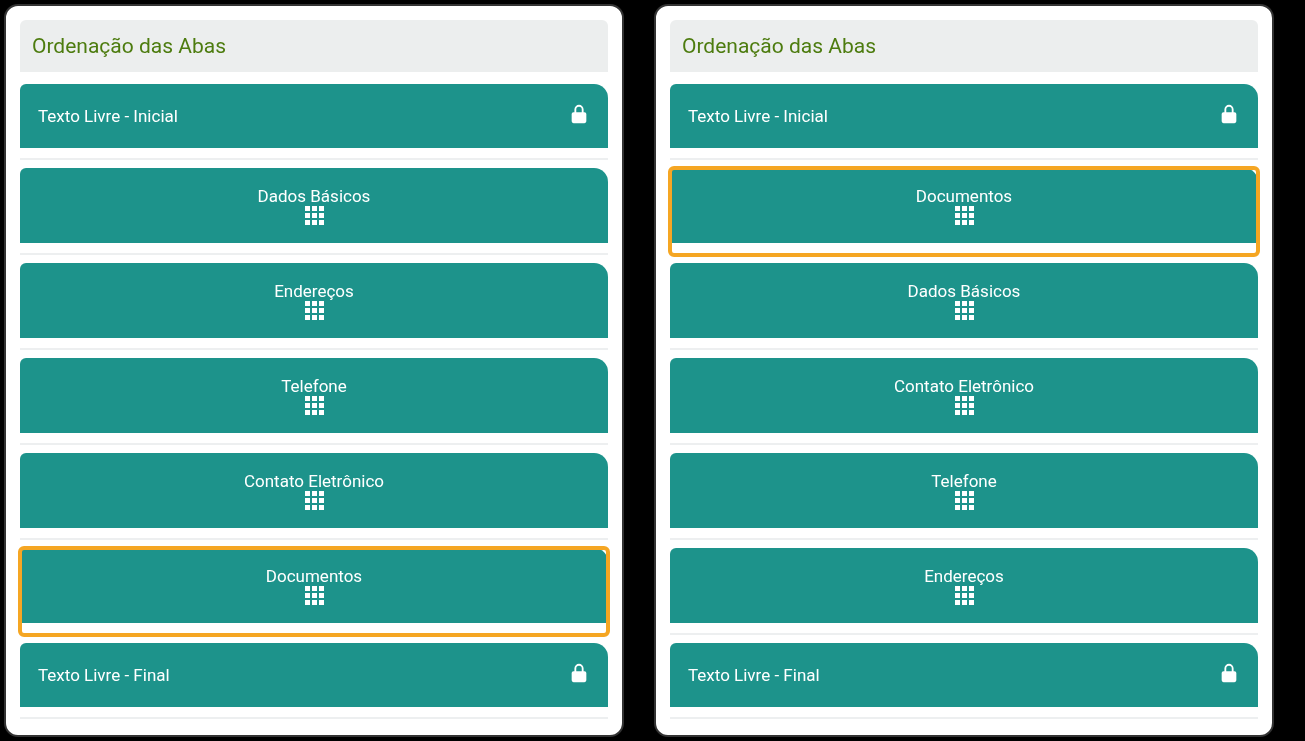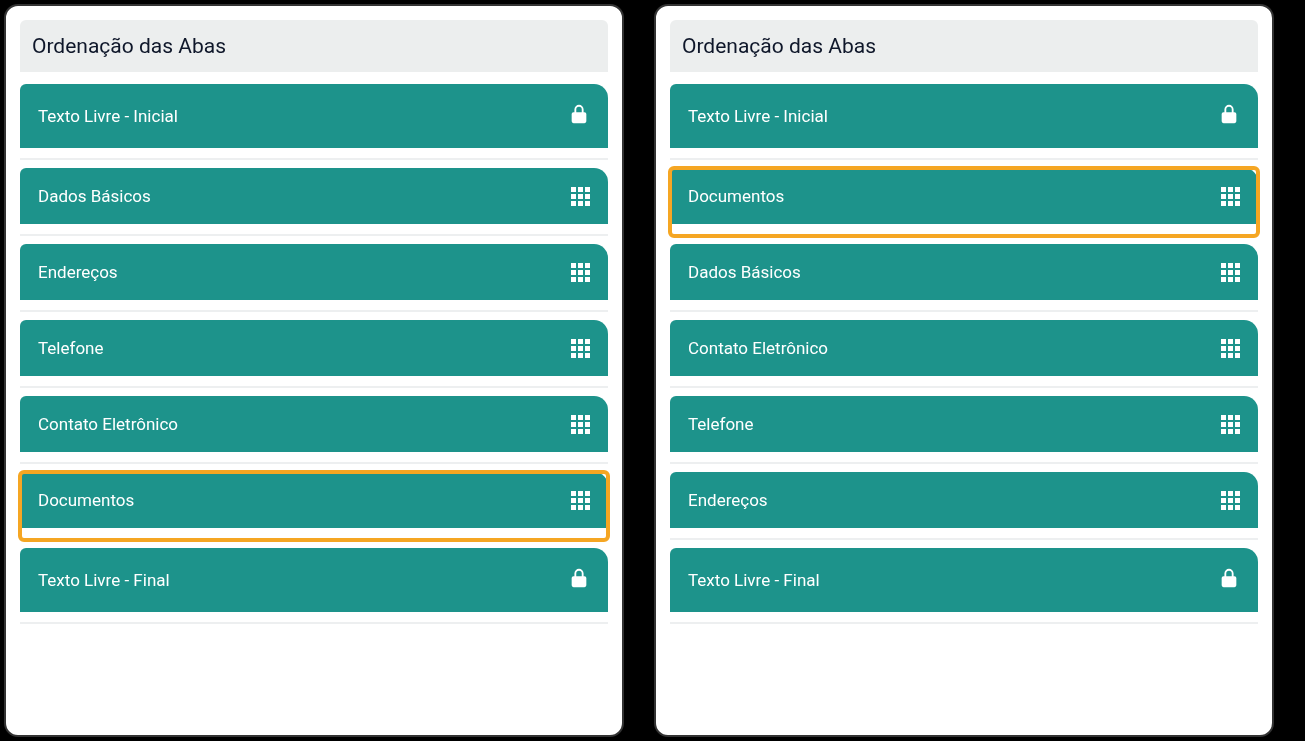--- a/index.html
+++ b/index.html
@@ -25,21 +25,21 @@
     }
 
     .header {
       background: #eceeee;
       padding: 14px 12px;
       border-top-left-radius: 6px;
       border-top-right-radius: 6px;
     }
 
     .header-title {
-      color: #0f172a;
+      color: #4d7c0f;
       font-size: 21px;
       font-weight: 400;
     }
 
     .items {
       display: flex;
       flex-direction: column;
       gap: 8px;
       margin-top: 12px;
     }
@@ -55,20 +55,21 @@
       border-top-left-radius: 6px;
       border-top-right-radius: 14px;
       display: flex;
       align-items: center;
       justify-content: space-between;
       cursor: default;
     }
 
     .item.draggable {
       cursor: grab;
+      flex-direction: column;
     }
 
     .item-label {
       font-size: 17px;
       font-weight: 400;
     }
 
     .item-underbar {
       height: 12px;
       background: #fff;

